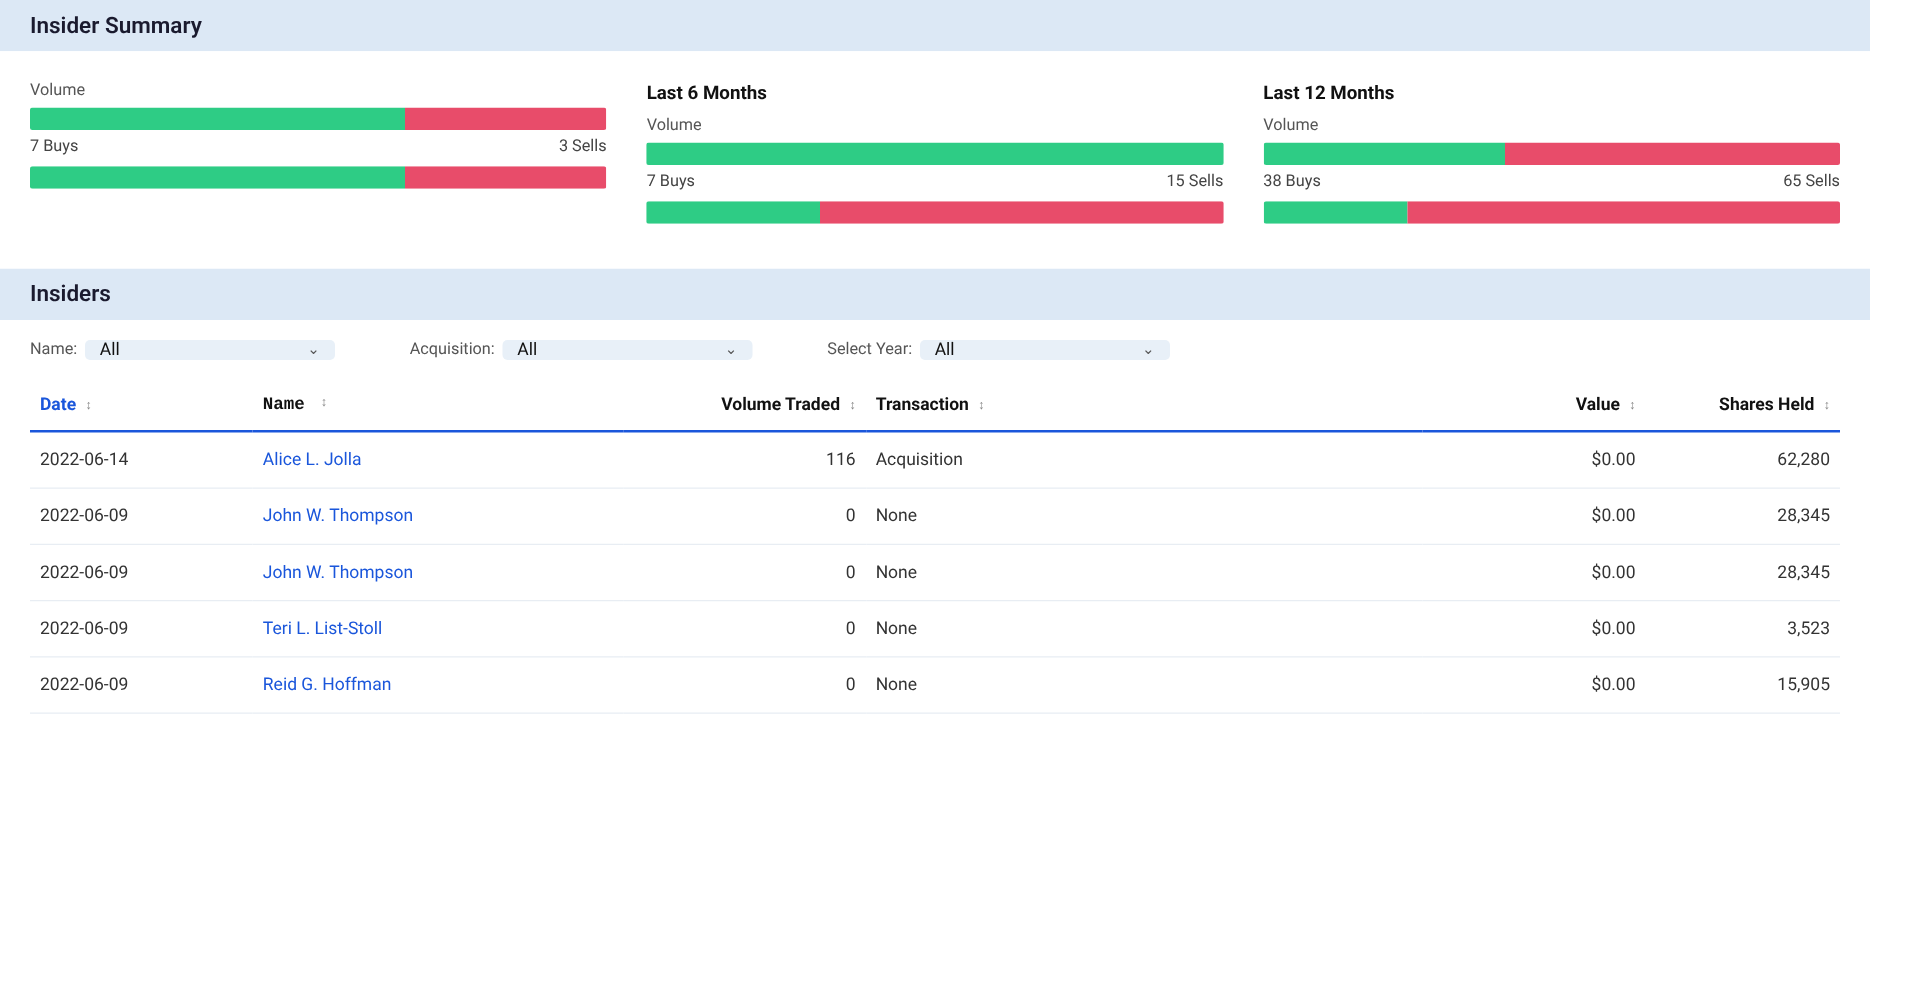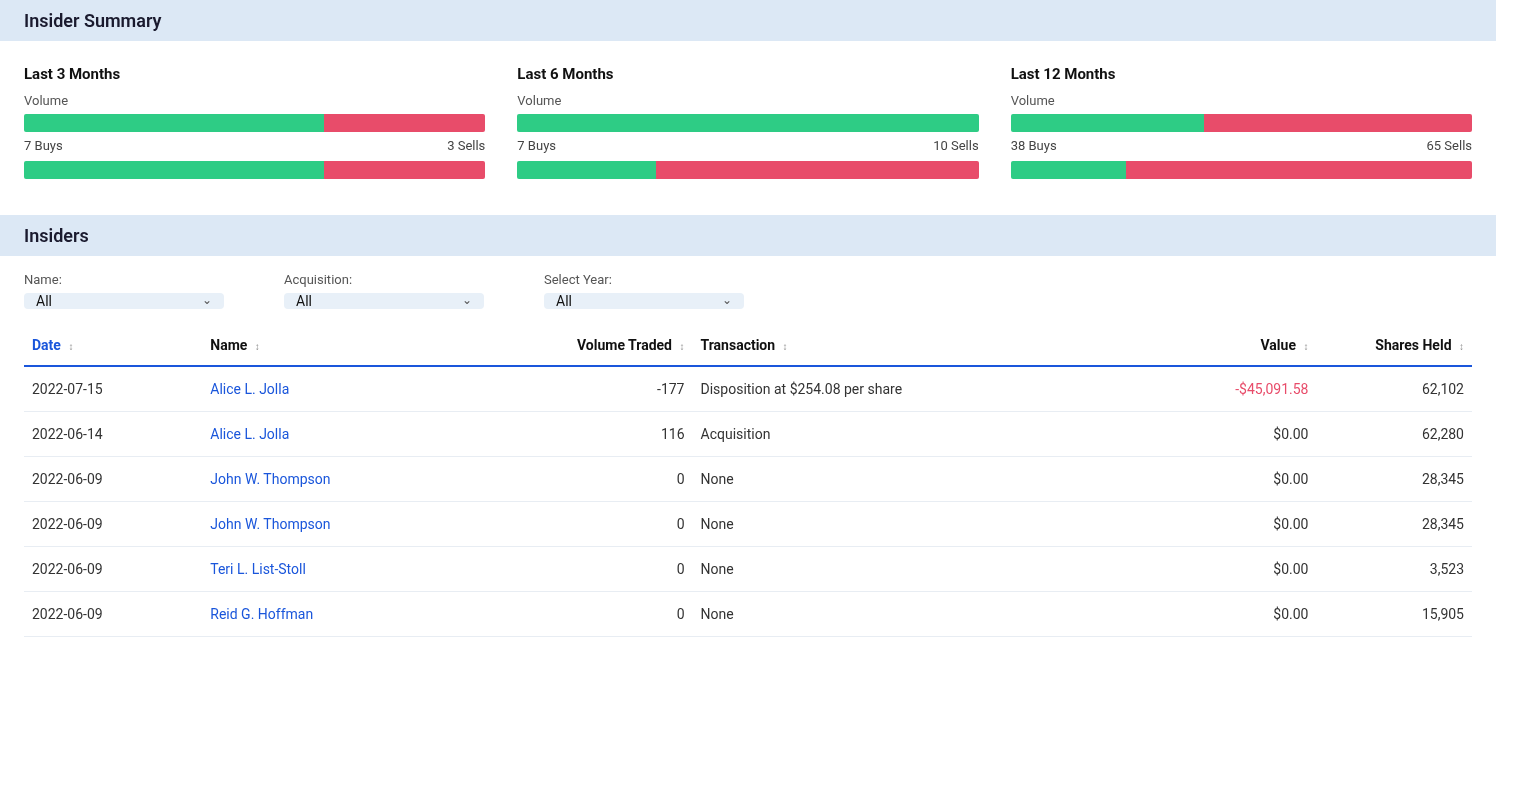--- a/index.html
+++ b/index.html
@@ -93,21 +93,21 @@
 
     .filters-row {
       display: flex;
       gap: 60px;
       padding: 16px 24px 0 24px;
       align-items: flex-end;
     }
 
     .filter-group {
       display: flex;
-      flex-direction: column;
+      flex-direction: row;
       gap: 6px;
     }
 
     .filter-label {
       font-size: 13px;
       color: #555;
     }
 
     .filter-select {
       display: flex;
@@ -184,20 +184,21 @@
 
     tbody tr td.negative {
       color: #e84c6a;
     }
 
     .th-date {
       min-width: 120px;
     }
     .th-name {
       min-width: 200px;
+      font-family: Liberation Mono, monospace;
     }
     .th-shares-traded {
       min-width: 130px;
       text-align: right;
     }
     .th-transaction {
       min-width: 300px;
     }
     .th-value {
       min-width: 120px;
@@ -213,21 +214,20 @@
 
 <div class="page-container">
 
   <div class="section-header">
     <span>Insider Summary</span>
   </div>
 
   <div class="summary-section">
     <div class="summary-grid" id="summary-grid">
     <div class="summary-block">
-      <div class="summary-period-label">Last 3 Months</div>
       <div class="summary-volume-label">Volume</div>
       <div class="bar-row">
         <div class="bar-green" style="width:65%"></div>
         <div class="bar-red" style="width:35%"></div>
       </div>
       <div class="buys-sells-row">
         <span>7 Buys</span>
         <span>3 Sells</span>
       </div>
       <div class="bar-row-2">
@@ -237,21 +237,21 @@
     </div>
         <div class="summary-block">
       <div class="summary-period-label">Last 6 Months</div>
       <div class="summary-volume-label">Volume</div>
       <div class="bar-row">
         <div class="bar-green" style="width:100%"></div>
         <div class="bar-red" style="width:0%"></div>
       </div>
       <div class="buys-sells-row">
         <span>7 Buys</span>
-        <span>10 Sells</span>
+        <span>15 Sells</span>
       </div>
       <div class="bar-row-2">
         <div class="bar-green" style="width:30%"></div>
         <div class="bar-red" style="width:70%"></div>
       </div>
     </div>
         <div class="summary-block">
       <div class="summary-period-label">Last 12 Months</div>
       <div class="summary-volume-label">Volume</div>
       <div class="bar-row">
@@ -323,28 +323,20 @@
               <span>Value</span>
               <span class="sort-icon">↕</span>
             </th>
             <th class="th-shares-held right-align">
               <span>Shares Held</span>
               <span class="sort-icon">↕</span>
             </th>
           </tr>
         </thead>
         <tbody id="table-body">
-        <tr>
-      <td>2022-07-15</td>
-      <td class="name-cell">Alice L. Jolla</td>
-      <td class="right-align">-177</td>
-      <td>Disposition at $254.08 per share</td>
-      <td class="right-align negative">-$45,091.58</td>
-      <td class="right-align">62,102</td>
-    </tr>
             <tr>
       <td>2022-06-14</td>
       <td class="name-cell">Alice L. Jolla</td>
       <td class="right-align">116</td>
       <td>Acquisition</td>
       <td class="right-align ">$0.00</td>
       <td class="right-align">62,280</td>
     </tr>
             <tr>
       <td>2022-06-09</td>

